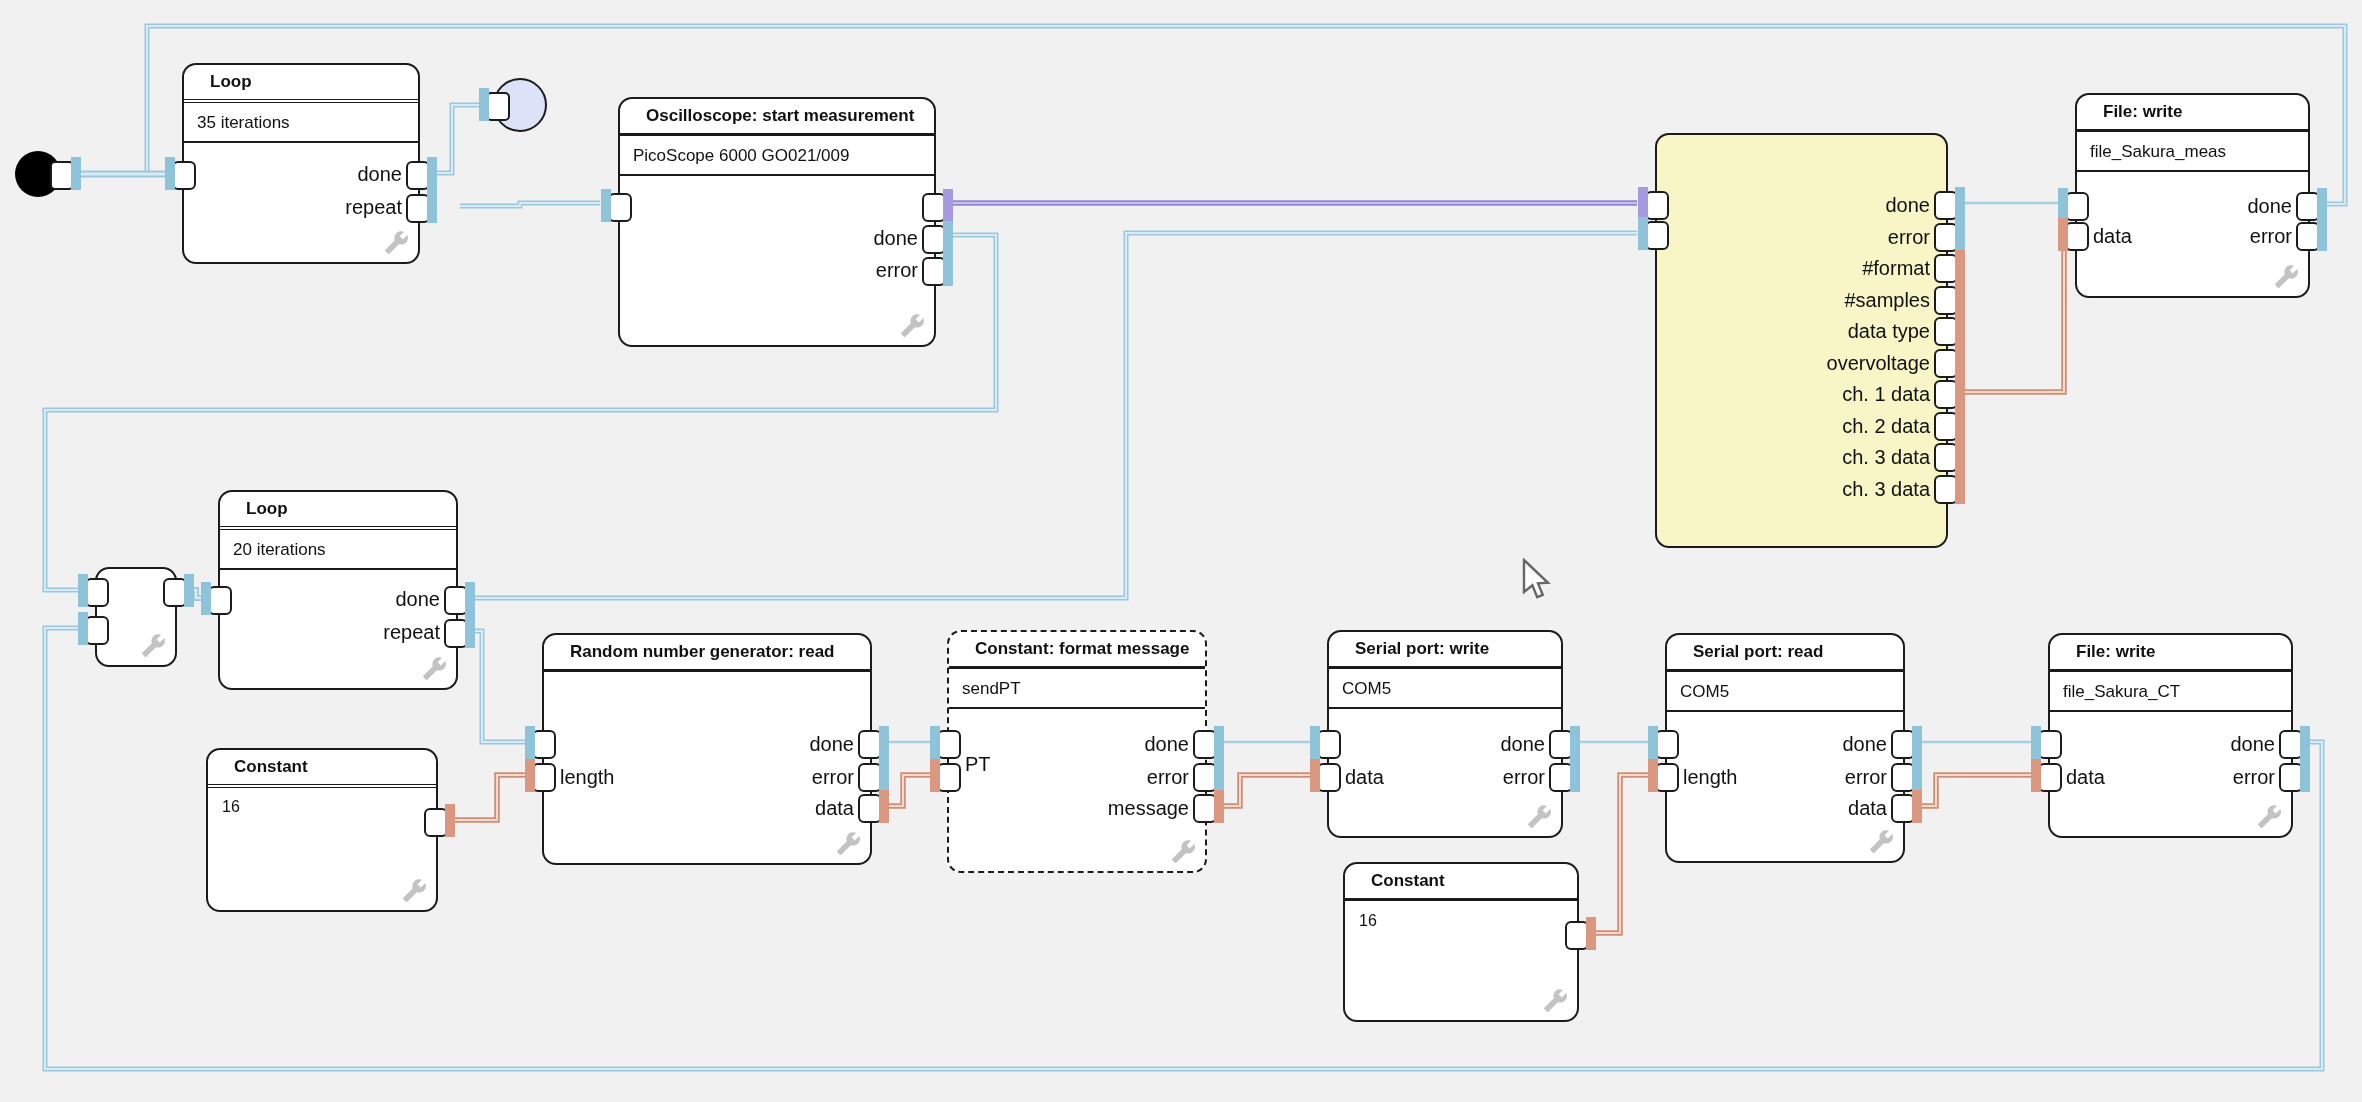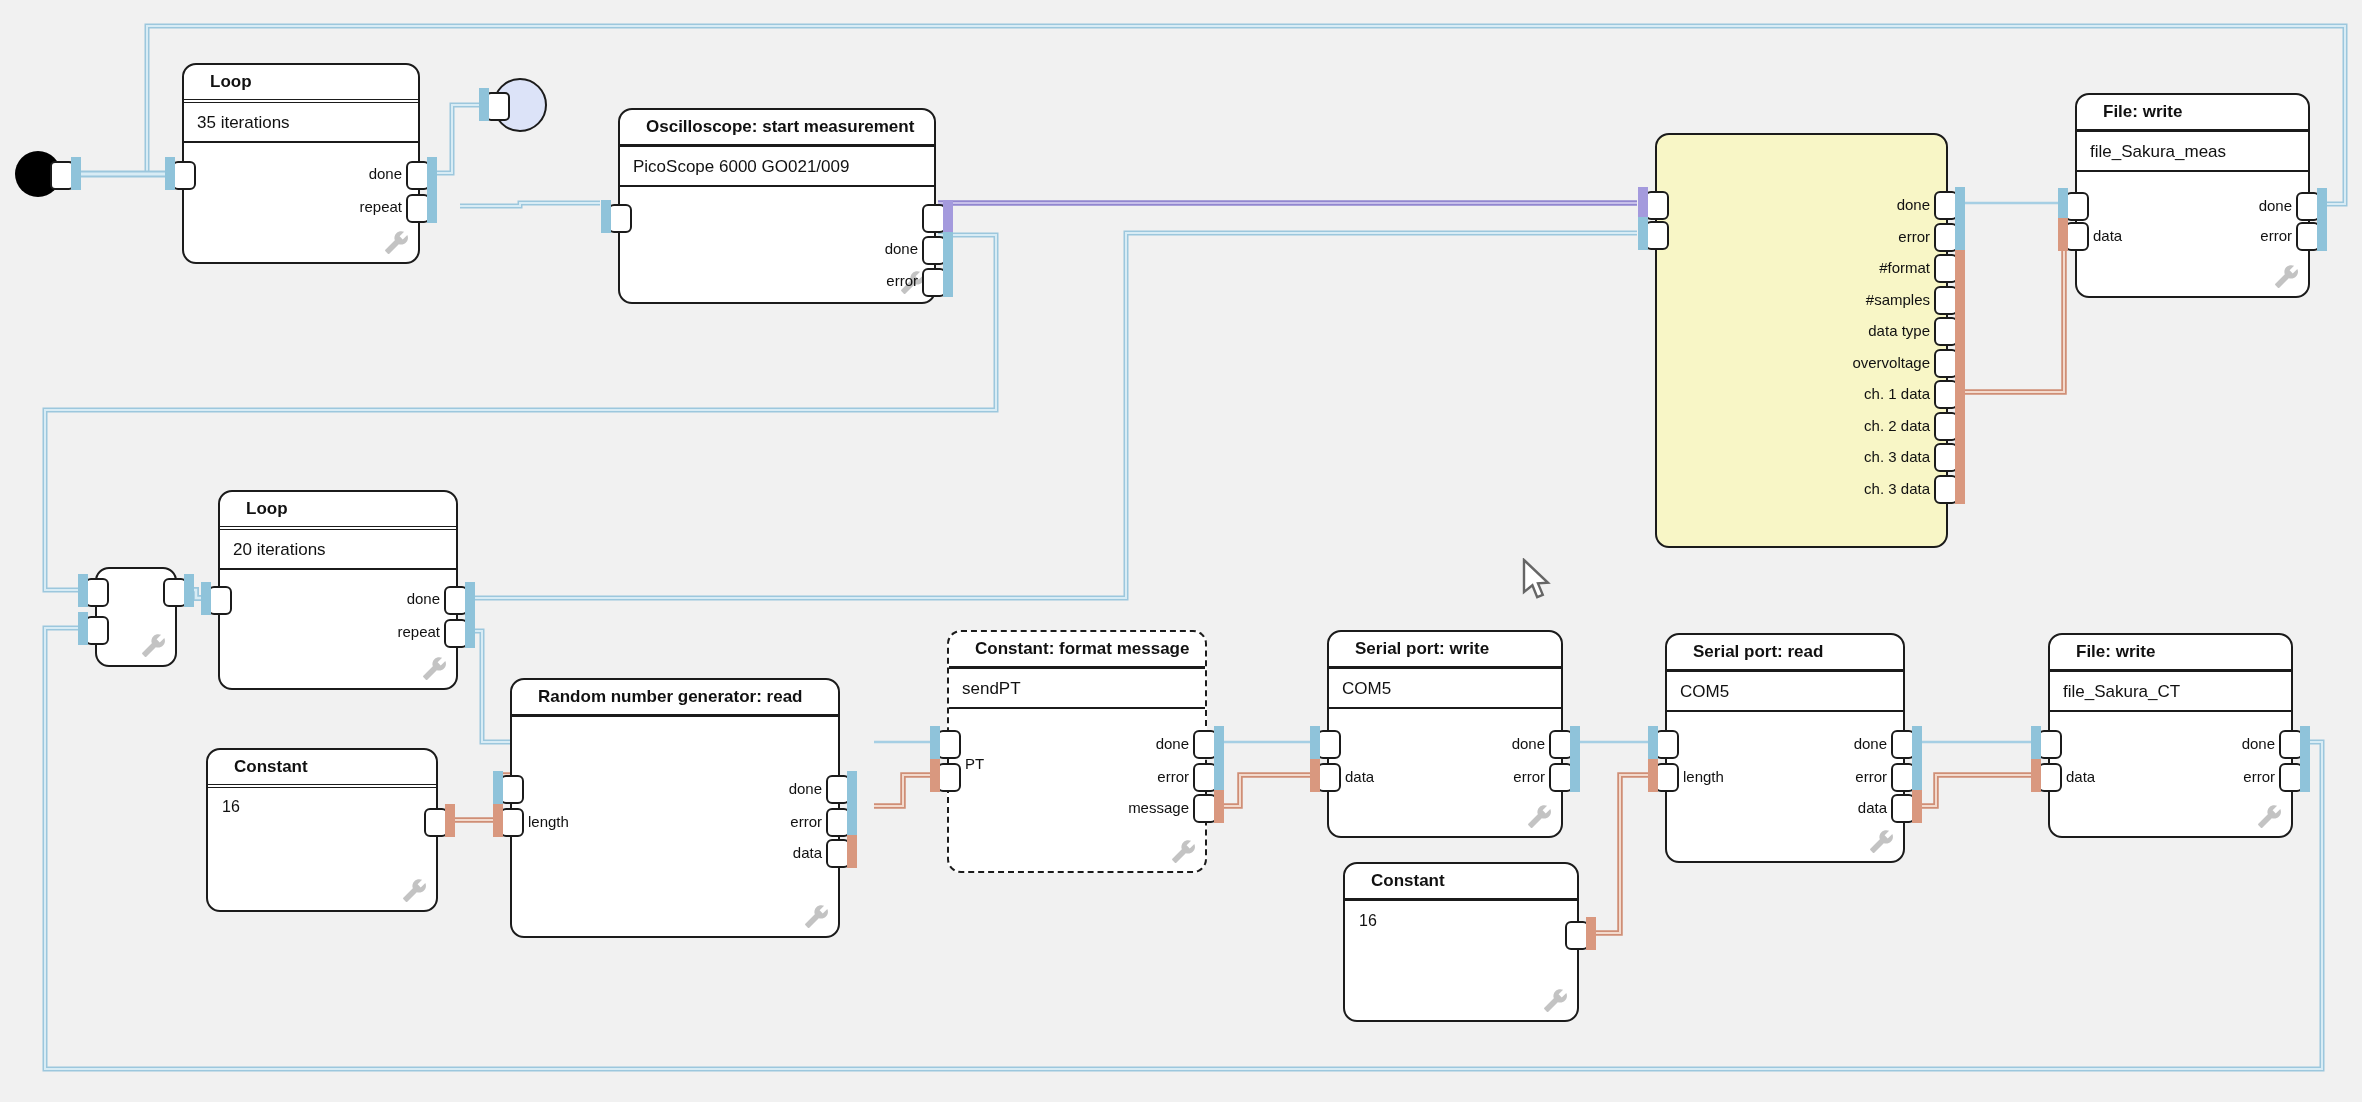--- a/index.html
+++ b/index.html
@@ -17,21 +17,21 @@
   .value{position:absolute;left:14px;top:48px;font-size:16px;}
   .port{position:absolute;width:20px;height:25px;background:#fff;border:2px solid #1b1b1b;border-radius:6px;z-index:4;}
   .port.left{left:-12px;}
   .port.right{right:-12px;}
   .bracket{position:absolute;width:10px;height:33px;top:-6px;z-index:-1;}
   .port.left .bracket{left:-9px;}
   .port.right .bracket{right:-9px;}
   .blue .bracket{background:#8fc3da;}
   .salmon .bracket{background:#d9987f;}
   .purple .bracket{background:#a49add;}
-  .plabel{position:absolute;font-size:15px;line-height:20px;white-space:nowrap;z-index:3;}
+  .plabel{position:absolute;font-size:20px;line-height:20px;white-space:nowrap;z-index:3;}
   .plabel.right{right:16px;}
   .plabel.left{left:16px;}
   .wrench{position:absolute;right:9px;bottom:7px;width:25px;height:25px;fill:#c3c3c3;transform:scaleX(-1);}
   .endpoint{position:absolute;z-index:2;}
   #start-dot{left:15px;top:151px;width:46px;height:46px;background:#000;border-radius:50%;}
   #term-circle{left:493px;top:78px;width:54px;height:54px;background:#dce3f8;border:2px solid #1b1b1b;border-radius:50%;box-sizing:border-box;}
   .freeport{position:absolute;width:20px;height:25px;background:#fff;border:2px solid #1b1b1b;border-radius:5px;z-index:4;}
   .freeport .bracket{top:-6px;}
   #cursor{position:absolute;left:1522px;top:558px;z-index:9;}
 </style>
@@ -156,21 +156,21 @@
     <div class="plabel right" style="top:99px;">done</div>
     <div class="port right blue" style="top:129px;">
         <span class="bracket"></span>
       </div>
     <div class="plabel right" style="top:132px;">repeat</div>
     <svg class="wrench" viewBox="0 0 24 24">
         <path d="M22.7 19l-9.1-9.1c.9-2.3.4-5-1.5-6.9-2-2-5-2.4-7.4-1.3L9 6 6 9 1.6 4.7C.4 7.1.9 10.1 2.9 12.1c1.9 1.9 4.6 2.4 6.9 1.5l9.1 9.1c.4.4 1 .4 1.4 0l2.3-2.3c.5-.4.5-1.1.1-1.4z"></path>
       </svg>
   </div>
 
-  <div class="node" style="left:618px;top:108px;width:318px;height:196px;">
+  <div class="node" style="left:618px;top:97px;width:318px;height:250px;">
     <div class="title">Oscilloscope: start measurement</div>
     <div class="subtitle">PicoScope 6000 GO021/009</div>
     <div class="port left blue" style="top:94px;">
         <span class="bracket"></span>
       </div>
     <div class="port right purple" style="top:94px;">
         <span class="bracket"></span>
       </div>
     <div class="port right blue" style="top:126px;">
         <span class="bracket"></span>
@@ -295,21 +295,21 @@
     <div class="title dbl">Constant</div>
     <div class="value">16</div>
     <div class="port right salmon" style="top:58px;">
         <span class="bracket"></span>
       </div>
     <svg class="wrench" viewBox="0 0 24 24">
         <path d="M22.7 19l-9.1-9.1c.9-2.3.4-5-1.5-6.9-2-2-5-2.4-7.4-1.3L9 6 6 9 1.6 4.7C.4 7.1.9 10.1 2.9 12.1c1.9 1.9 4.6 2.4 6.9 1.5l9.1 9.1c.4.4 1 .4 1.4 0l2.3-2.3c.5-.4.5-1.1.1-1.4z"></path>
       </svg>
   </div>
 
-  <div class="node" style="left:510px;top:633px;width:330px;height:260px;margin-top:45px;">
+  <div class="node" style="left:542px;top:633px;width:330px;height:232px;">
     <div class="title">Random number generator: read</div>
     <div class="port left blue" style="top:95px;">
         <span class="bracket"></span>
       </div>
     <div class="port left salmon" style="top:128px;">
         <span class="bracket"></span>
       </div>
     <div class="plabel left" style="top:132px;">length</div>
     <div class="port right blue" style="top:95px;">
         <span class="bracket"></span>

